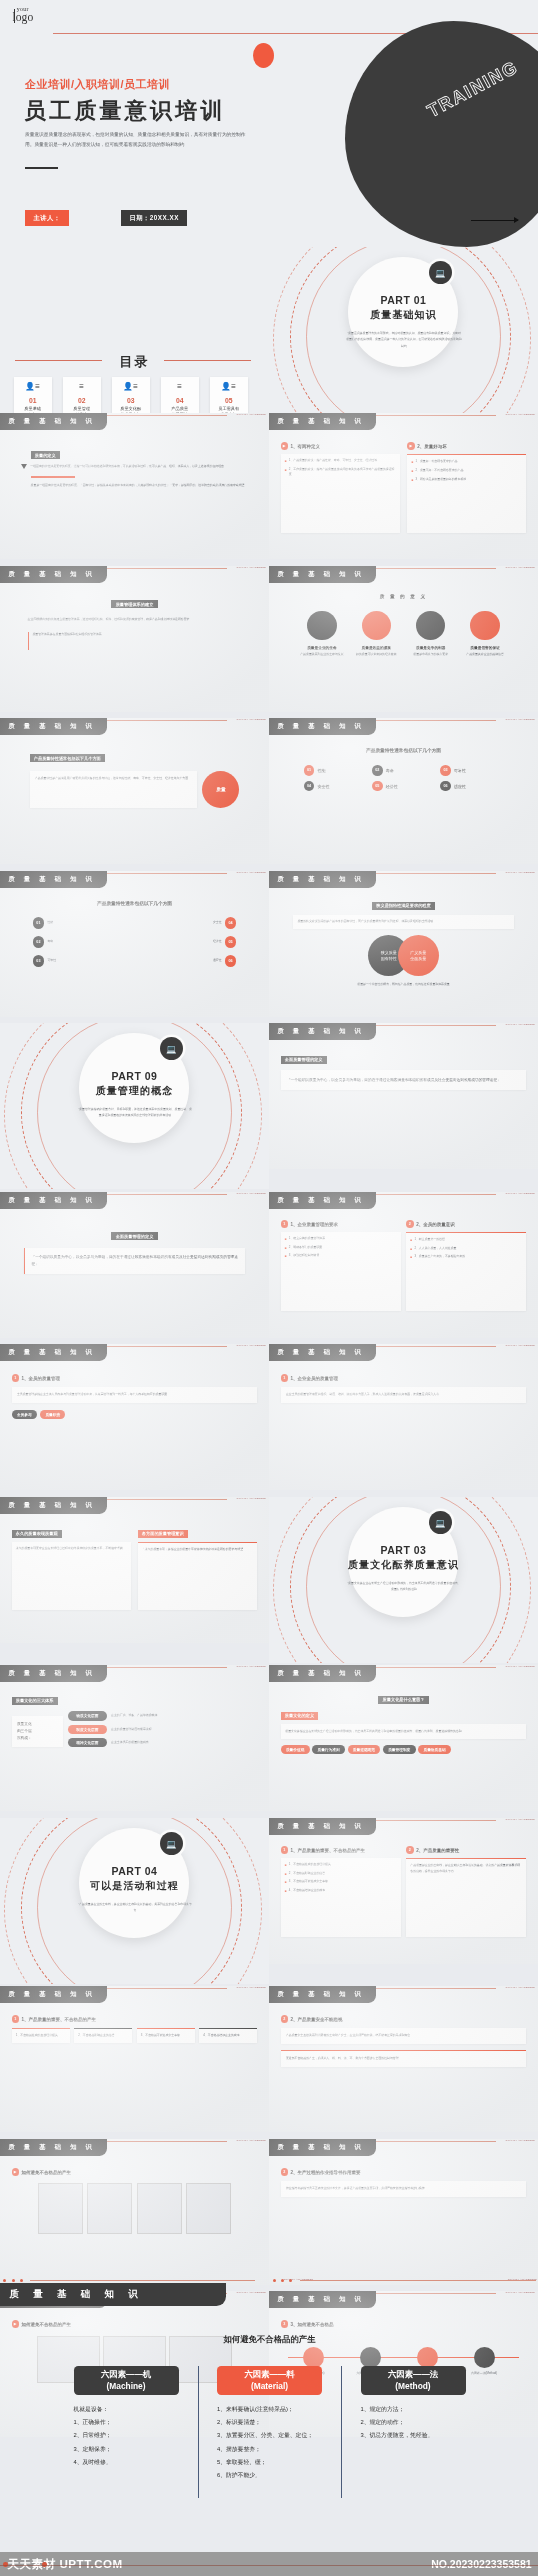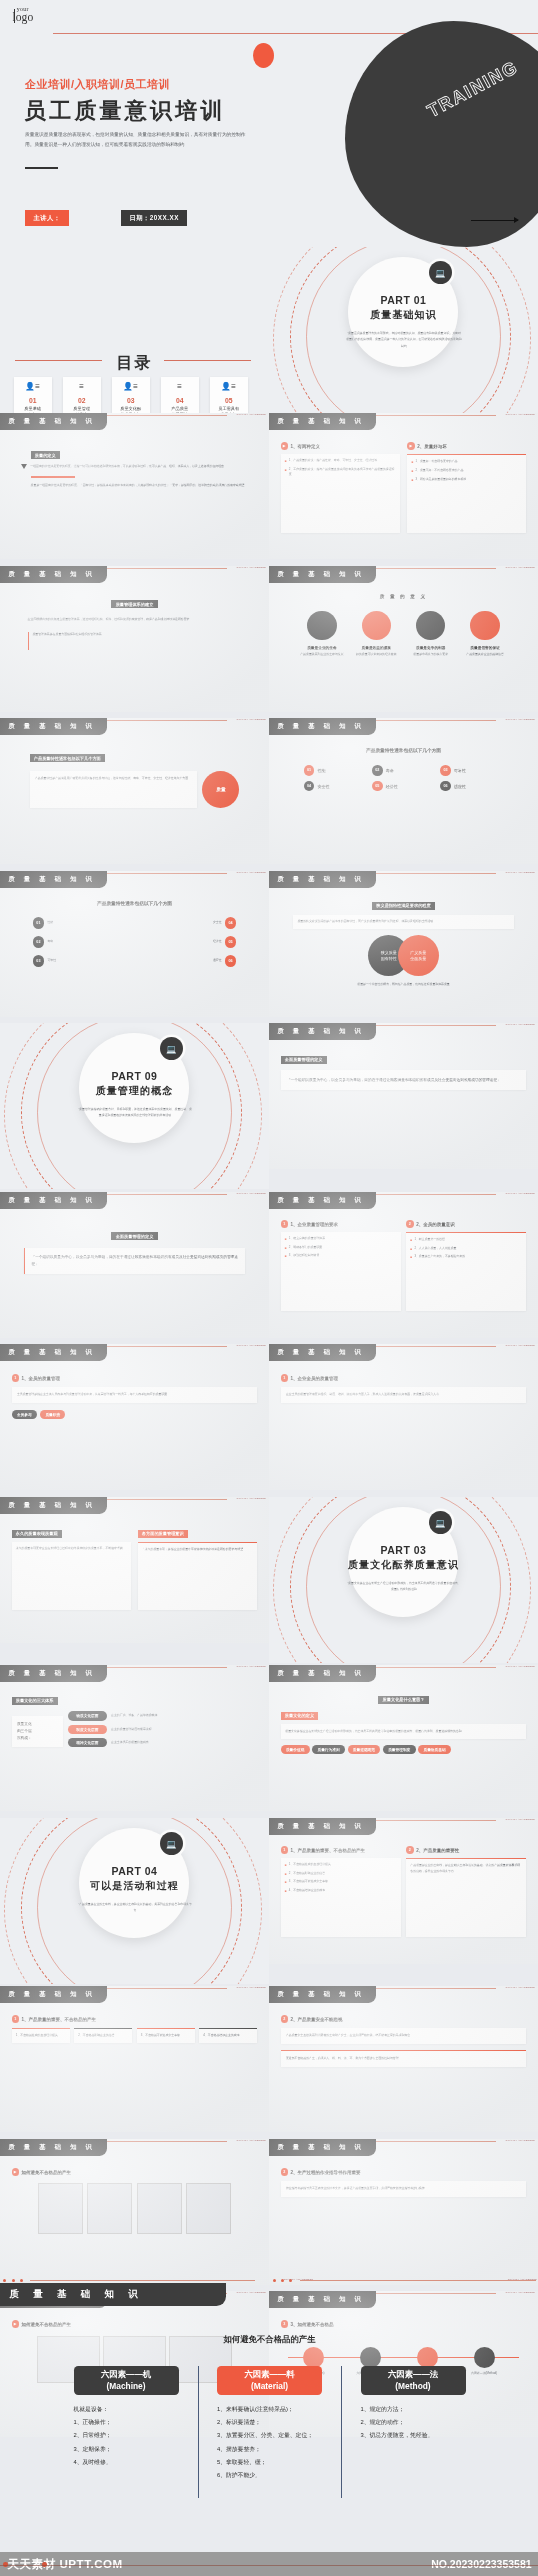--- a/index.html
+++ b/index.html
@@ -35,21 +35,21 @@
   .tag.dt { left:121px; background:#3a3a3a; }
   .blob { position:absolute; right:-32px; top:21px; width:226px; height:226px; border-radius:48% 52% 46% 54%/52% 44% 56% 48%; background:#3c3c3c; }
   .ribbon { position:absolute; right:16px; top:79px; transform:rotate(-28deg); font-size:18px; font-weight:bold; letter-spacing:1.6px; color:transparent;
             -webkit-text-stroke:0.8px #fff; font-family:"Liberation Sans",sans-serif; }
   .arrow-b { position:absolute; right:21px; top:220px; width:47px; height:1.1px; background:#111; }
   .arrow-b::after{content:"";position:absolute;right:-1.1px;top:-2.6px;border-left:5.8px solid #111;border-top:3.2px solid transparent;border-bottom:3.2px solid transparent;}
 
   
   .toc { position:absolute; left:0; top:247px; width:269px; height:166px; background:#edeff2; }
   .toc-sep { position:absolute; left:0; right:0; top:301px; height:5.8px; background:#3d3d3d; }
-  .toc-title { position:absolute; top:106px; left:0; width:269px; text-align:center; font-size:16px; font-weight:bold; color:#2f2f2f; letter-spacing:2.1px; }
+  .toc-title { position:absolute; top:106px; left:0; width:269px; text-align:center; font-size:13px; font-weight:bold; color:#2f2f2f; letter-spacing:2.1px; }
   .toc-line { position:absolute; top:113px; height:0.5px; background:#d4705e; }
   .toc-line.l { left:14.7px; width:87px; }
   .toc-line.r { left:164px; width:87px; }
   .toc-cards { position:absolute; left:13.7px; top:130px; display:flex; gap:11px; }
   .toc-card { width:38px; height:46px; background:#fdfdfd; box-shadow:0 1.1px 2.6px rgba(0,0,0,.10); display:flex; flex-direction:column; align-items:center; padding-top:6.3px; }
   .toc-card .ic { font-size:8px; color:#333; line-height:1; }
   .toc-card .num { margin-top:5.3px; font-size:6.8px; font-weight:bold; color:#d6604a; }
   .toc-card .lb { margin-top:2.1px; font-size:4.2px; color:#3a3a3a; text-align:center; line-height:1.45; }
   .toc-card .dots{ margin-top:2.6px; font-size:3.2px; color:#bbb; letter-spacing:0.5px;}
 

